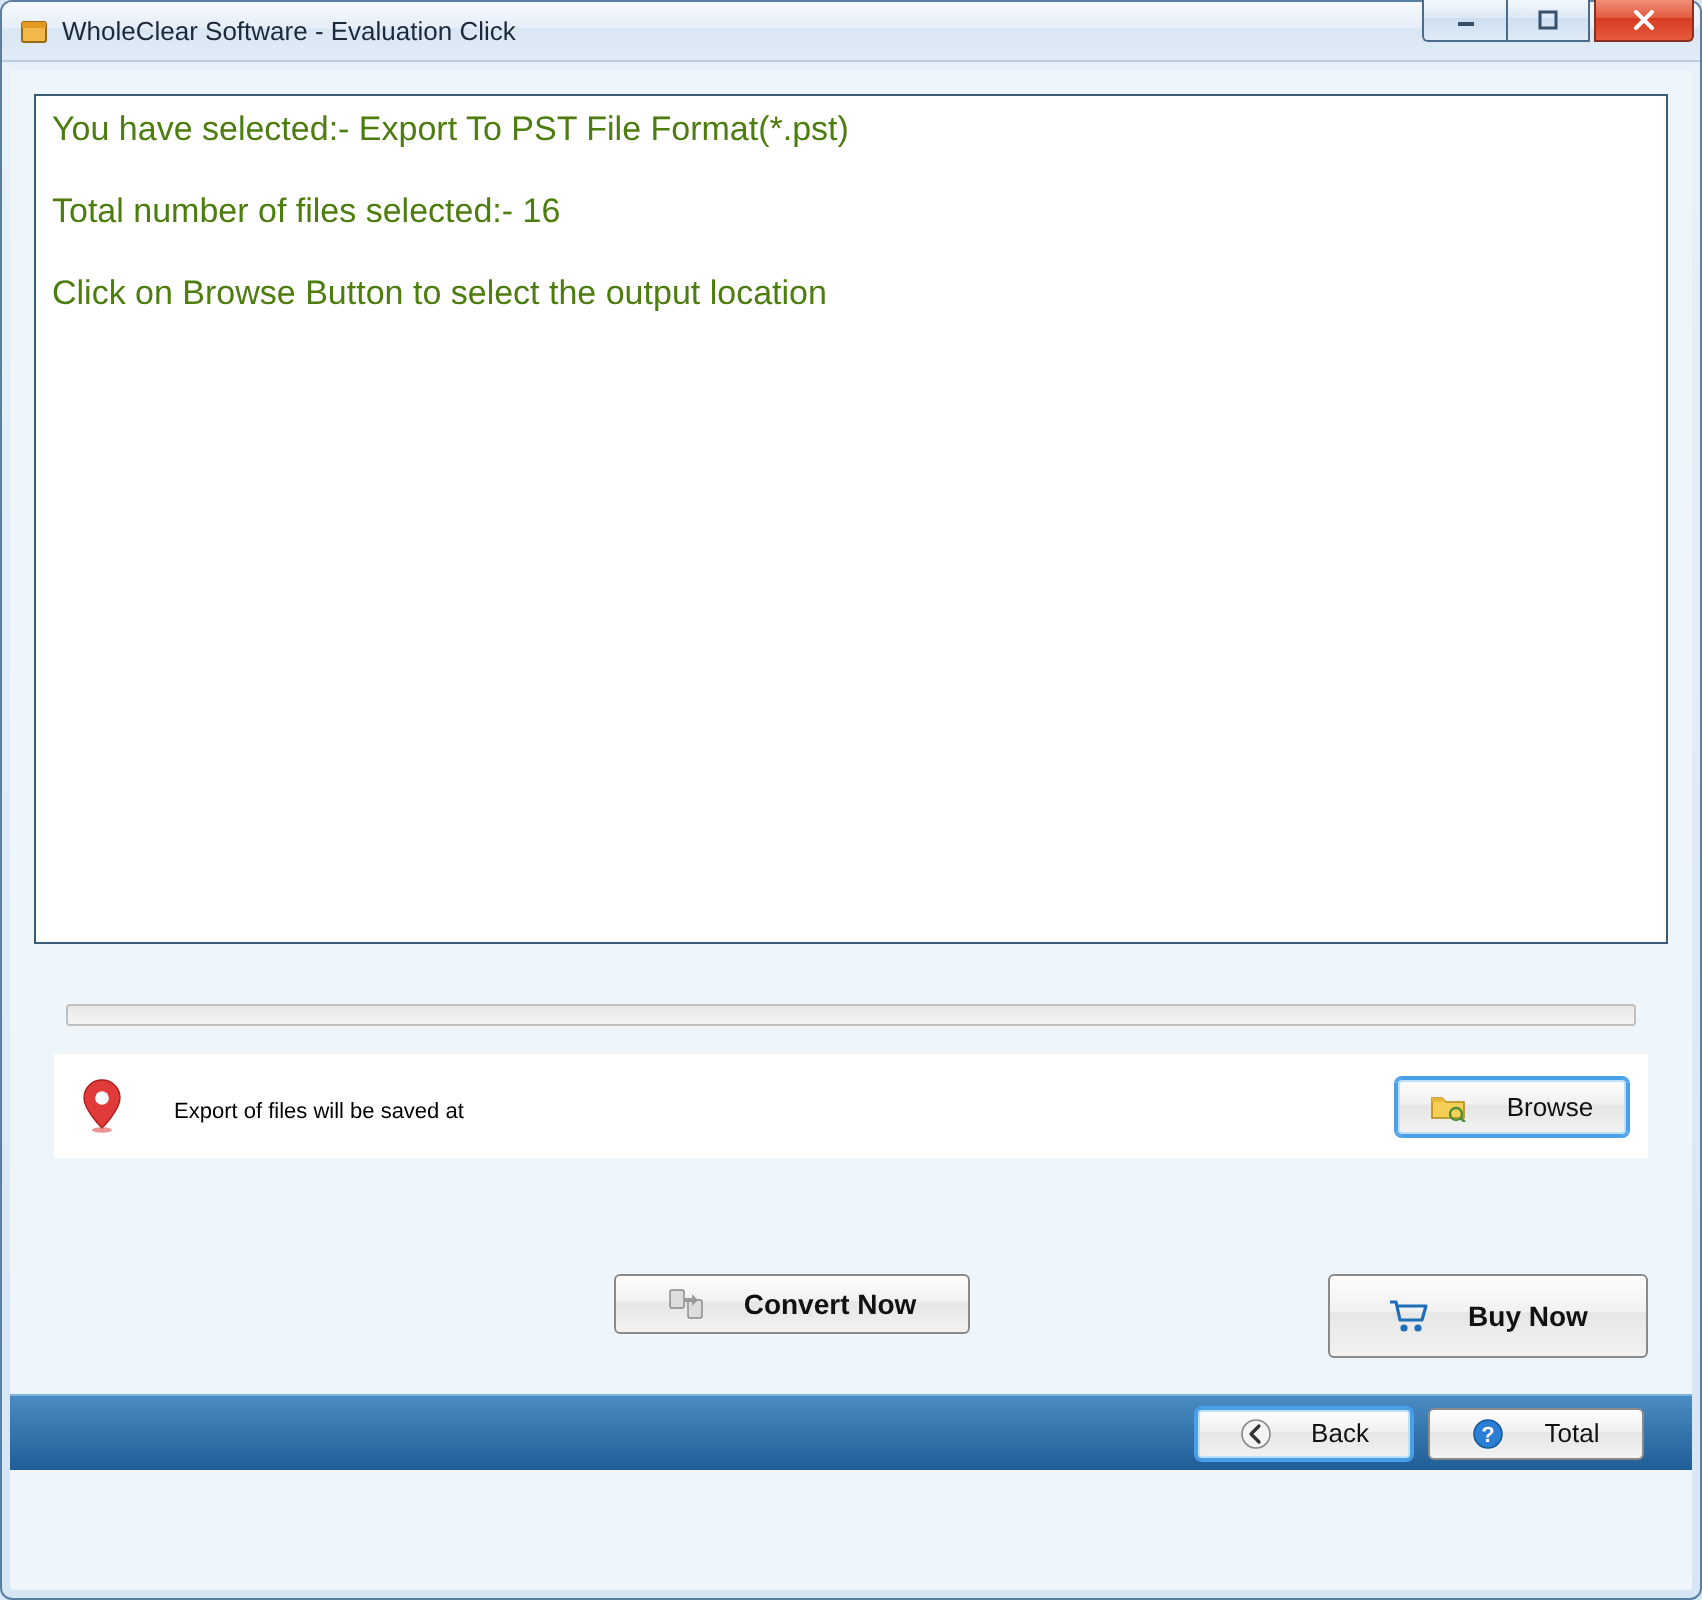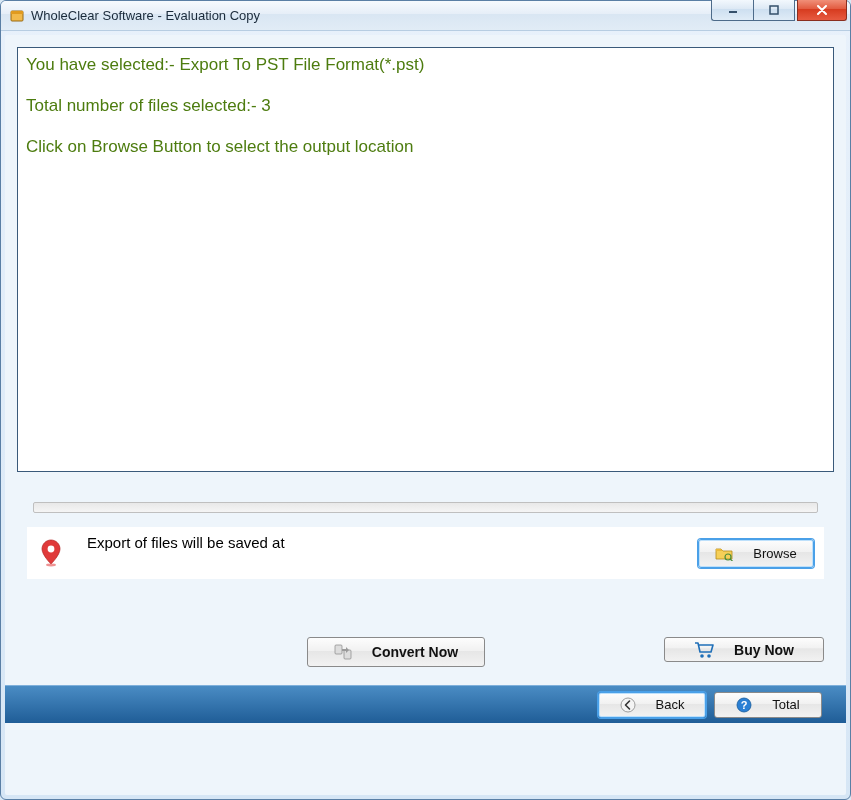--- a/index.html
+++ b/index.html
@@ -107,24 +107,24 @@
     align-items: center;
     padding: 0 10px;
   }
   .pin-icon {
     width: 28px; height: 36px;
     display: flex; align-items: center; justify-content: center;
     margin-right: 22px;
   }
   .save-label {
     flex: 1;
-    font-size: 15px;
+    font-size: 11px;
     color: #000;
     align-self: flex-start;
-    margin-top: 7px;
+    margin-top: 23px;
   }
   .browse-btn {
     width: 116px; height: 29px;
   }
 
   .btn {
     background: linear-gradient(to bottom, #fdfdfd 0%, #f1f1f1 45%, #e6e6e6 46%, #f2f2f2 100%);
     border: 1px solid #8a8a8a;
     border-radius: 3px;
     display: flex;
@@ -143,21 +143,21 @@
   }
   .btn svg { flex-shrink: 0; }
 
   .convert-row {
     margin: 58px 22px 10px 22px;
     display: flex;
     justify-content: flex-end;
     gap: 26px;
   }
   .convert-btn { width: 178px; height: 30px; margin-right: auto; margin-left: 280px; }
-  .buynow-btn { width: 160px; height: 25px; align-items: center; }
+  .buynow-btn { width: 160px; height: 42px; align-items: center; }
 
   .footer-bar {
     margin-top: 8px;
     height: 38px;
     background: linear-gradient(to bottom, #4a8cc4 0%, #1f5d97 100%);
     border-top: 1px solid #7fb0db;
     display: flex;
     align-items: center;
     justify-content: flex-end;
     gap: 8px;
@@ -171,21 +171,21 @@
 
 <div class="window">
 
   <div class="titlebar">
     <span class="app-icon">
       <svg width="16" height="16" viewBox="0 0 16 16">
         <rect x="2" y="3" width="12" height="10" rx="1" fill="#f2b94a" stroke="#9a6b12" stroke-width="1"></rect>
         <rect x="2" y="3" width="12" height="3" fill="#e09a1f"></rect>
       </svg>
     </span>
-    <span class="title-text">WholeClear Software - Evaluation Copy</span>
+    <span class="title-text">WholeClear Software - Evaluation Click</span>
     <div class="window-controls">
       <div class="win-btn min">
         <svg width="10" height="10" viewBox="0 0 10 10">
             <rect x="1" y="6" width="8" height="2" fill="#35506b"></rect>
           </svg>
       </div>
       <div class="win-btn max">
         <svg width="10" height="10" viewBox="0 0 10 10">
             <rect x="1" y="1" width="8" height="8" fill="none" stroke="#35506b" stroke-width="1.5"></rect>
           </svg>
@@ -195,21 +195,21 @@
           <path d="M2 1 L10 9 M10 1 L2 9" stroke="#fff" stroke-width="2" stroke-linecap="round"></path>
         </svg>
       </div>
     </div>
   </div>
 
   <div class="client">
 
     <div class="info-panel">
       <p>You have selected:- Export To PST File Format(*.pst)</p>
-      <p>Total number of files selected:- 3</p>
+      <p>Total number of files selected:- 16</p>
       <p>Click on Browse Button to select the output location</p>
     </div>
 
     <div class="progress-bar"></div>
 
     <div class="save-row">
       <span class="pin-icon">
         <svg width="20" height="28" viewBox="0 0 20 28">
           <path d="M10 1 C5 1 1 5 1 10 C1 16 10 25 10 25 C10 25 19 16 19 10 C19 5 15 1 10 1 Z" fill="#e03a3a" stroke="#b01f1f" stroke-width="0.7"></path>
           <circle cx="10" cy="10" r="3.4" fill="#fff"></circle>

